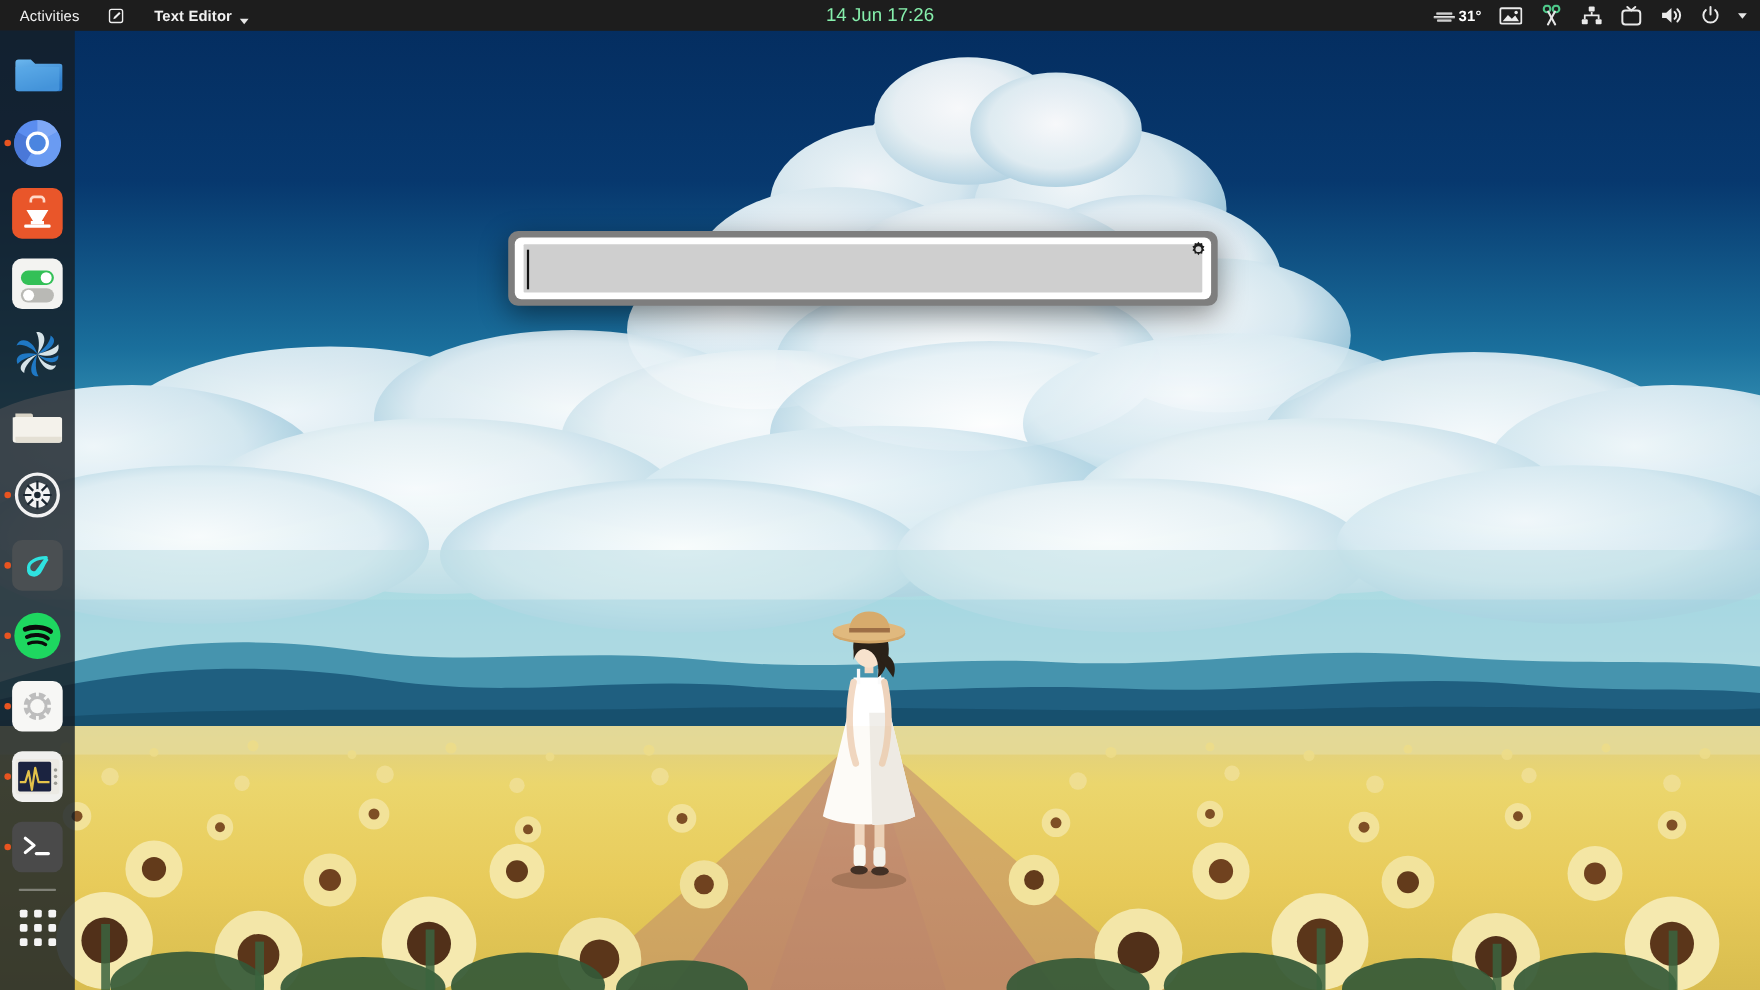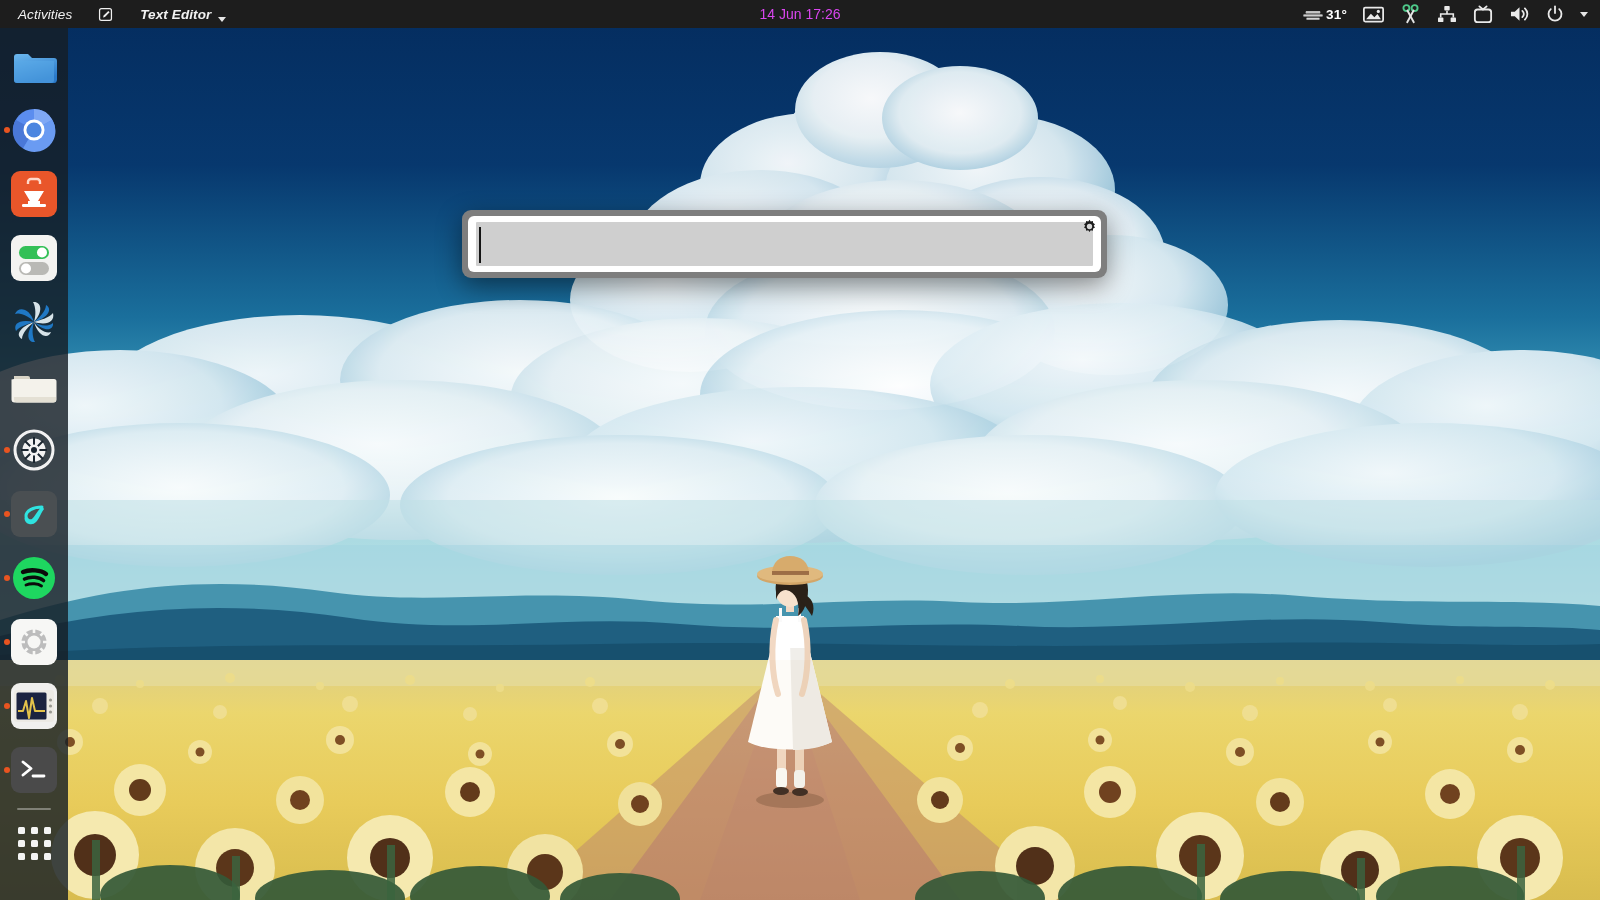--- a/index.html
+++ b/index.html
@@ -16,26 +16,26 @@
   
   #topbar {
     position:absolute; top:0; left:0; width:1600px; height:28px;
     background:#1d1d1d; color:#ffffff; z-index:50;
     display:flex; align-items:center; font-size:13.5px;
   }
   #topbar-left { display:flex; align-items:center; gap:14px; padding-left:12px; }
   .tb-item {
     display:flex; align-items:flex-end; gap:7px;
     padding:2px 6px; border-radius:4px; cursor:default;
-    color:#f2f2f2; font-weight:400; letter-spacing:.1px;font-style:italic;
+    color:#f2f2f2; font-weight:400; letter-spacing:.1px;
   }
   #topbar-center {
     position:absolute; left:50%; transform:translateX(-50%);
     display:flex; align-items:center; gap:10px;
-    font-size:14px; color:#d946ef; padding:2px 8px; border-radius:4px;
+    font-size:17px; color:#86efac; padding:2px 8px; border-radius:4px;
   }
   #topbar-right {
     margin-left:auto; display:flex; align-items:center; gap:16px;
     padding-right:12px; height:100%;
   }
   .tray-item { display:flex; align-items:center; gap:2px; cursor:default; height:100%; }
   .temp-text { font-size:13.5px; color:#ffffff; font-weight:600; letter-spacing:.2px; }
   .caret {
     width:0; height:0; border-left:4.5px solid transparent;
     border-right:4.5px solid transparent; border-top:5px solid #e6e6e6;

